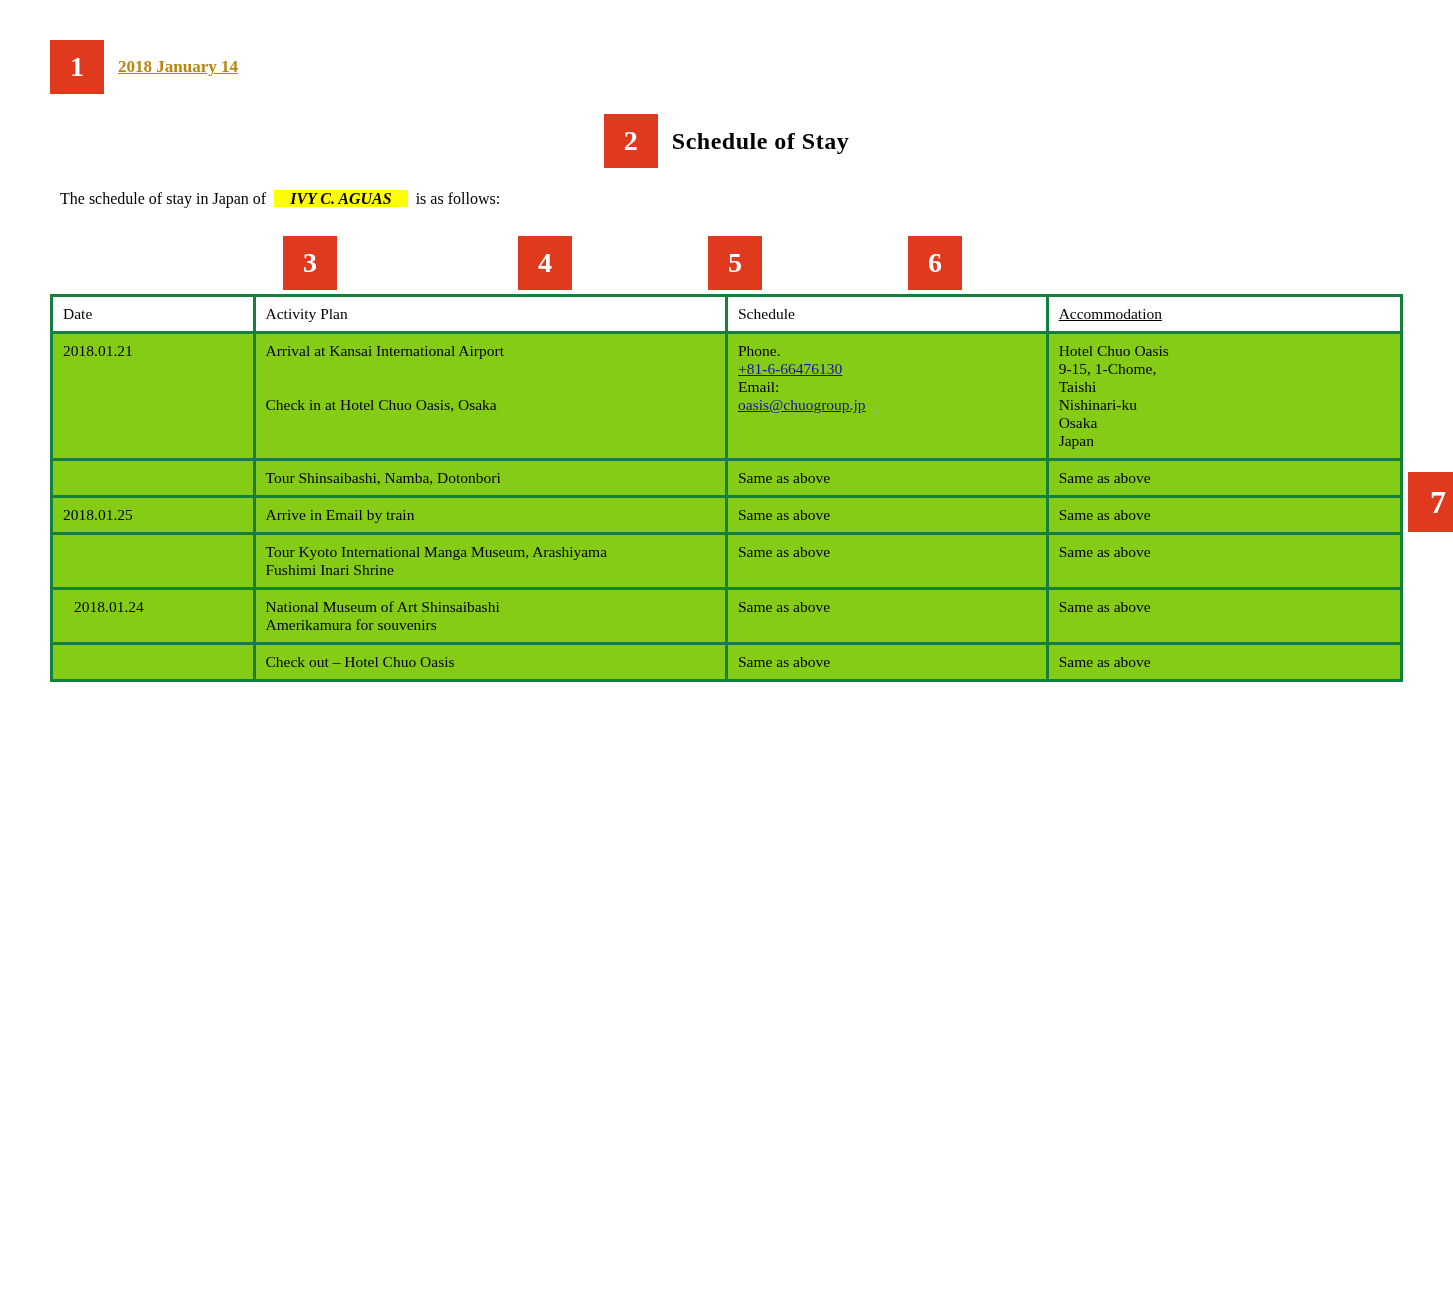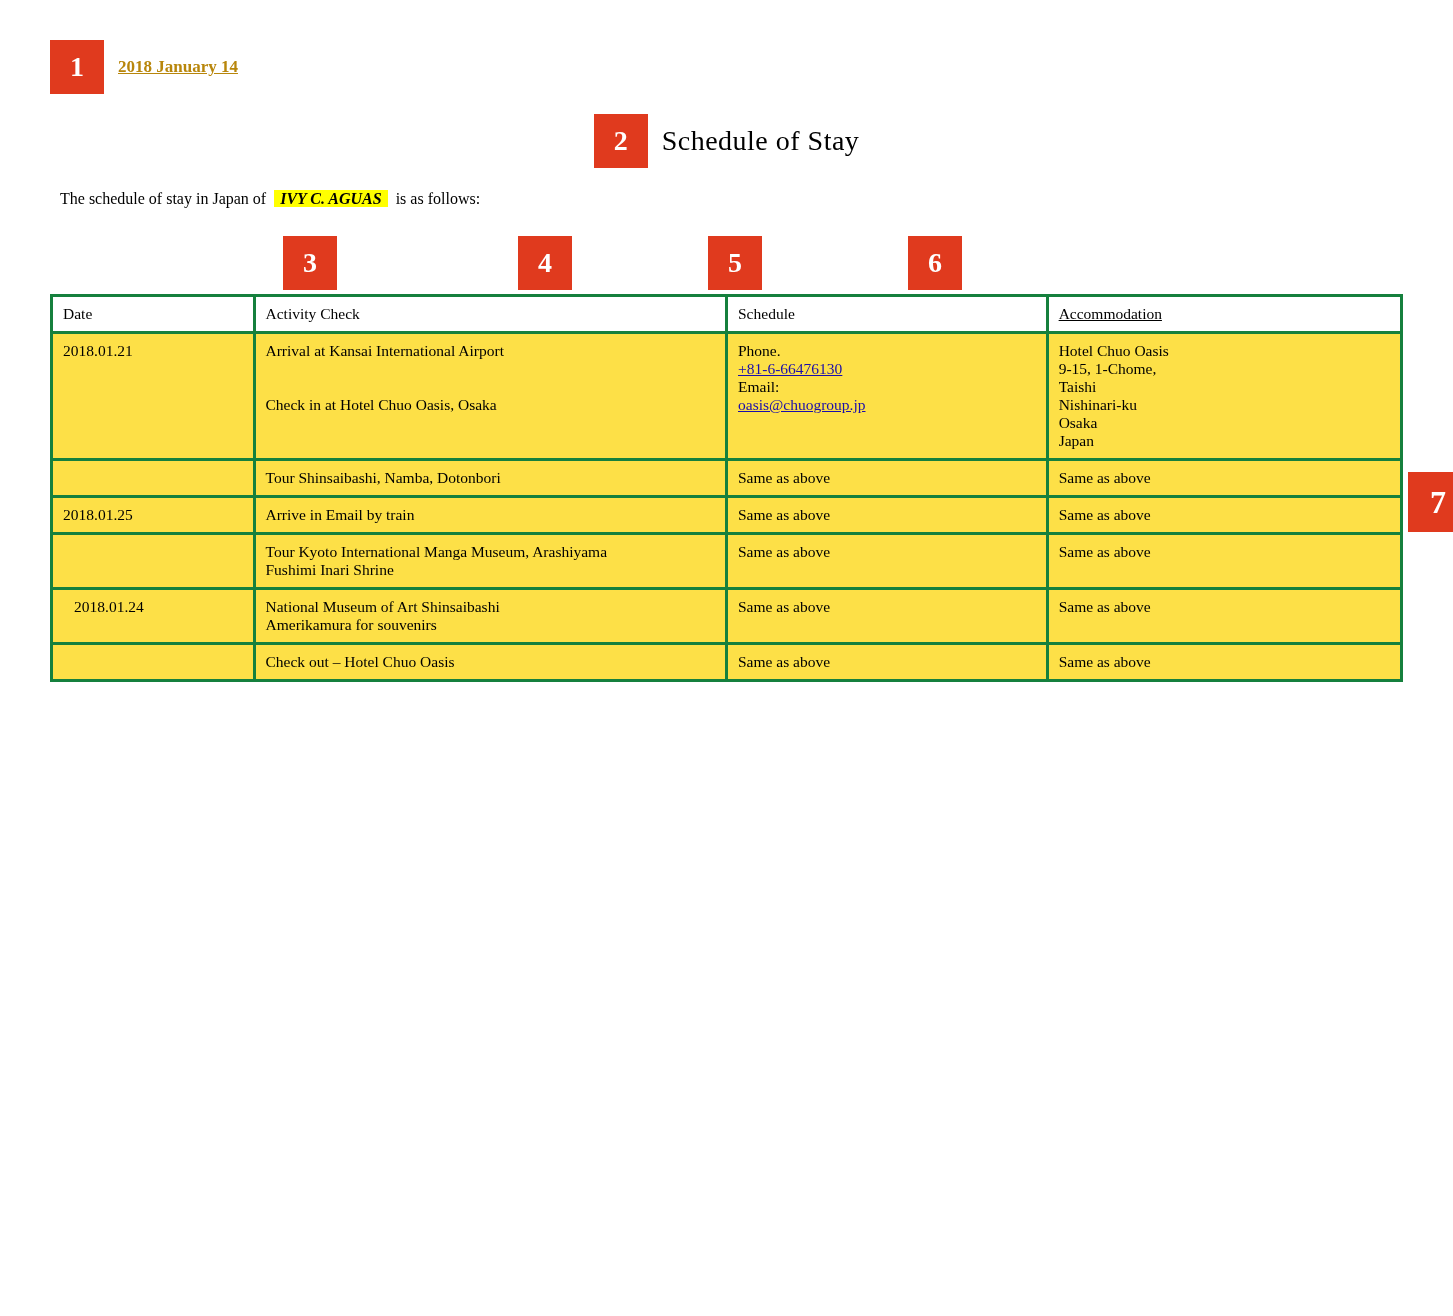--- a/index.html
+++ b/index.html
@@ -42,56 +42,56 @@
 
     
     .title-row {
       display: flex;
       align-items: center;
       justify-content: center;
       gap: 14px;
       margin-bottom: 22px;
     }
     .title-text {
-      font-size: 28px;
-      font-weight: normal;
+      font-size: 24px;
+      font-weight: bold;
       letter-spacing: 0.5px;
     }
 
     
     .subtitle {
       font-size: 16px;
       margin-bottom: 28px;
       text-align: left;
       padding-left: 10px;
     }
     .name-highlight {
       background: #ffff00;
       font-weight: bold;
       font-style: italic;
-      padding: 0 6px;
+      padding: 0 16px;
     }
 
     table {
       width: 100%;
       border-collapse: collapse;
       font-size: 15.5px;
     }
     th, td {
       border: 3px solid #15803d;
       padding: 8px 10px;
       vertical-align: top;
     }
     th {
       font-weight: normal;
       text-align: left;
       background: #fff;
     }
     td {
-      background: #fde047;
+      background: #84cc16;
     }
 
     .col-date { width: 120px; }
     .col-activity { width: 280px; }
     .col-contact { width: 190px; }
     .col-accommodation { width: 210px; text-decoration: underline; }
 
     .contact-phone { color: #1a0dab; text-decoration: underline; }
     .contact-email { color: #1a0dab; text-decoration: underline; }
 
@@ -149,21 +149,21 @@
     </div>
     <div class="badge-wrap" style="width:210px;">
       <div class="badge">6</div>
     </div>
   </div>
 
   <table>
     <thead>
       <tr>
         <th class="col-date">Date</th>
-        <th class="col-activity">Activity Check</th>
+        <th class="col-activity">Activity Plan</th>
         <th class="col-contact">Schedule</th>
         <th class="col-accommodation">Accommodation</th>
       </tr>
     </thead>
     <tbody id="table-body">
     <tr>
           <td style="white-space: nowrap;">2018.01.21</td>
           <td>Arrival at Kansai International Airport<br><br><br>Check in at Hotel Chuo Oasis, Osaka</td>
           <td><span>Phone.</span><br><a class="contact-phone" href="#">+81-6-66476130</a><br><span>Email:</span><br><a class="contact-email" href="#">oasis@chuogroup.jp</a></td>
           <td>Hotel Chuo Oasis<br>9-15, 1-Chome,<br>Taishi<br>Nishinari-ku<br>Osaka<br>Japan</td>

